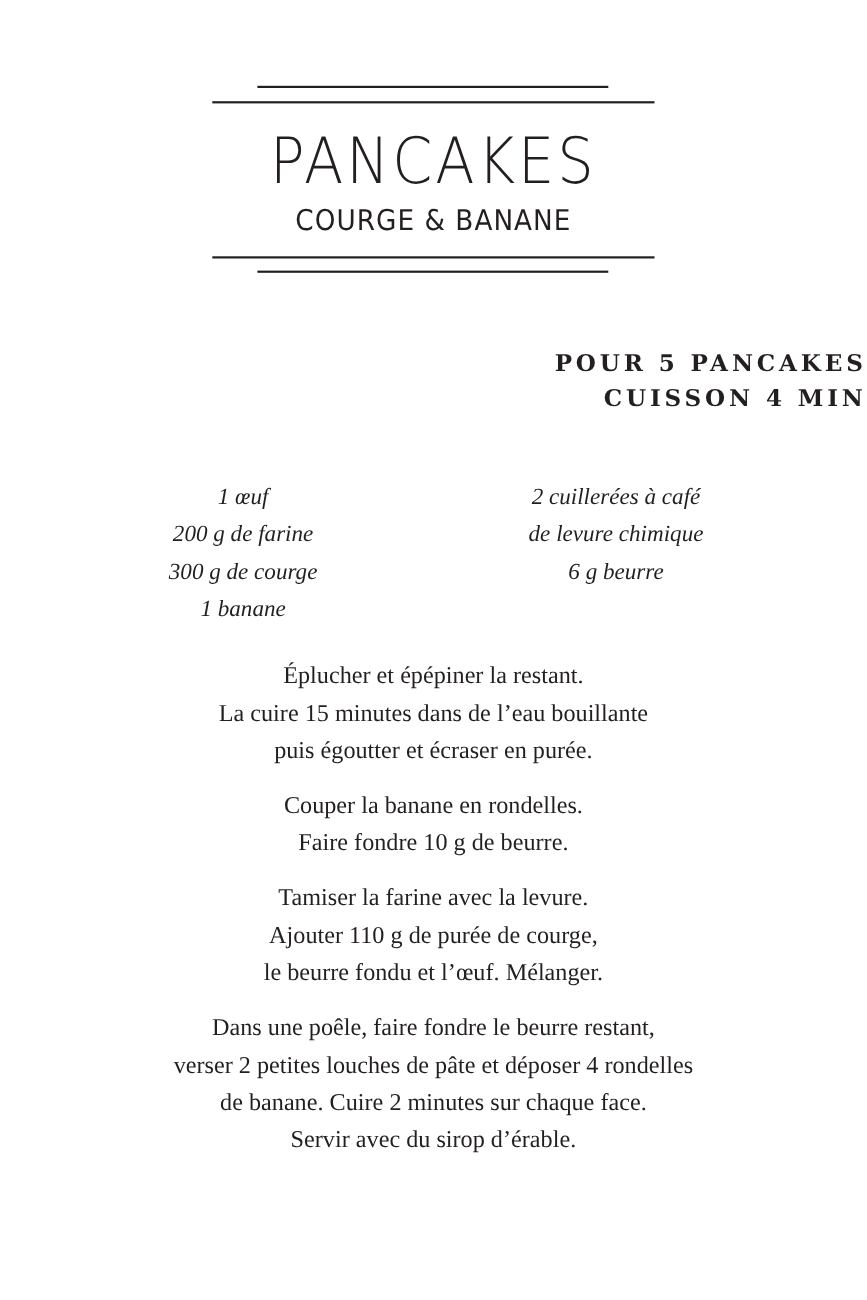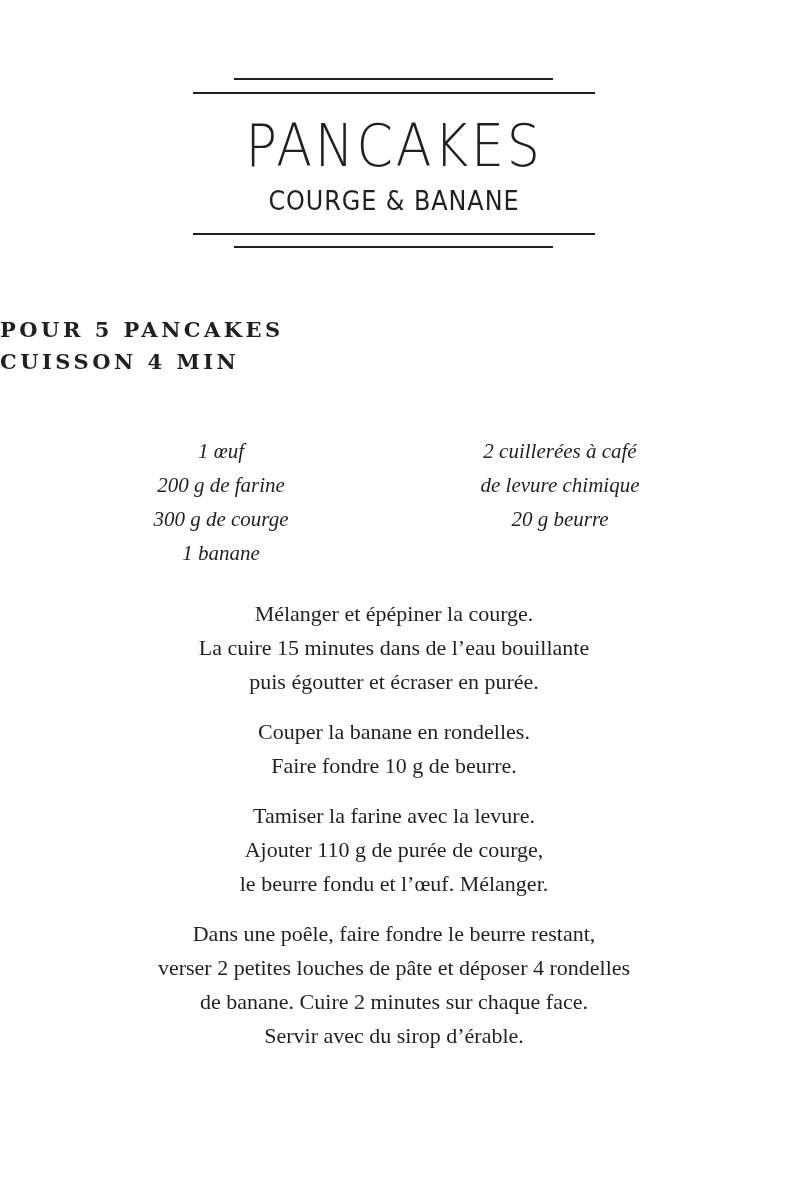--- a/index.html
+++ b/index.html
@@ -9,21 +9,21 @@
     position: absolute; left: 0; width: 788px; top: 108px; text-align: center;
     font-family: "DejaVu Sans", sans-serif; font-weight: 300; font-size: 58px;
     letter-spacing: 3px; line-height: 76px; transform: scaleX(0.9);
   }
   .subtitle {
     position: absolute; left: 0; width: 788px; top: 181px; text-align: center;
     font-family: "DejaVu Sans", sans-serif; font-size: 26px; letter-spacing: 1px;
     line-height: 40px; transform: scaleX(0.92);
   }
   .meta {
-    position: absolute; left: 0; width: 788px; top: 314px; text-align: left;
+    position: absolute; left: 0; width: 788px; top: 314px; text-align: right;
     font-family: "DejaVu Serif", serif; font-weight: bold; font-size: 21px;
     letter-spacing: 3.5px; line-height: 32px;
   }
   .meta div { height: 32px; }
   .ingredients { position: absolute; top: 434px; left: 0; width: 788px; font-family: "Liberation Serif", serif; font-style: italic; font-size: 21px; line-height: 34px; }
   .col { position: absolute; top: 0; text-align: center; }
   .col.left { left: 116px; width: 210px; }
   .col.right { left: 445px; width: 230px; }
   .steps {
     position: absolute; left: 0; width: 788px; top: 597px; text-align: center;
@@ -52,27 +52,27 @@
 <div class="ingredients">
   <div class="col left">
     <div>1 œuf</div>
     <div>200 g de farine</div>
     <div>300 g de courge</div>
     <div>1 banane</div>
   </div>
   <div class="col right">
     <div>2 cuillerées à café</div>
     <div>de levure chimique</div>
-    <div>20 g beurre</div>
+    <div>6 g beurre</div>
   </div>
 </div>
 
 <div class="steps">
   <div class="step">
-    <div>Mélanger et épépiner la courge.</div>
+    <div>Éplucher et épépiner la restant.</div>
     <div>La cuire 15 minutes dans de l’eau bouillante</div>
     <div>puis égoutter et écraser en purée.</div>
   </div>
   <div class="step">
     <div>Couper la banane en rondelles.</div>
     <div>Faire fondre 10 g de beurre.</div>
   </div>
   <div class="step">
     <div>Tamiser la farine avec la levure.</div>
     <div>Ajouter 110 g de purée de courge,</div>

